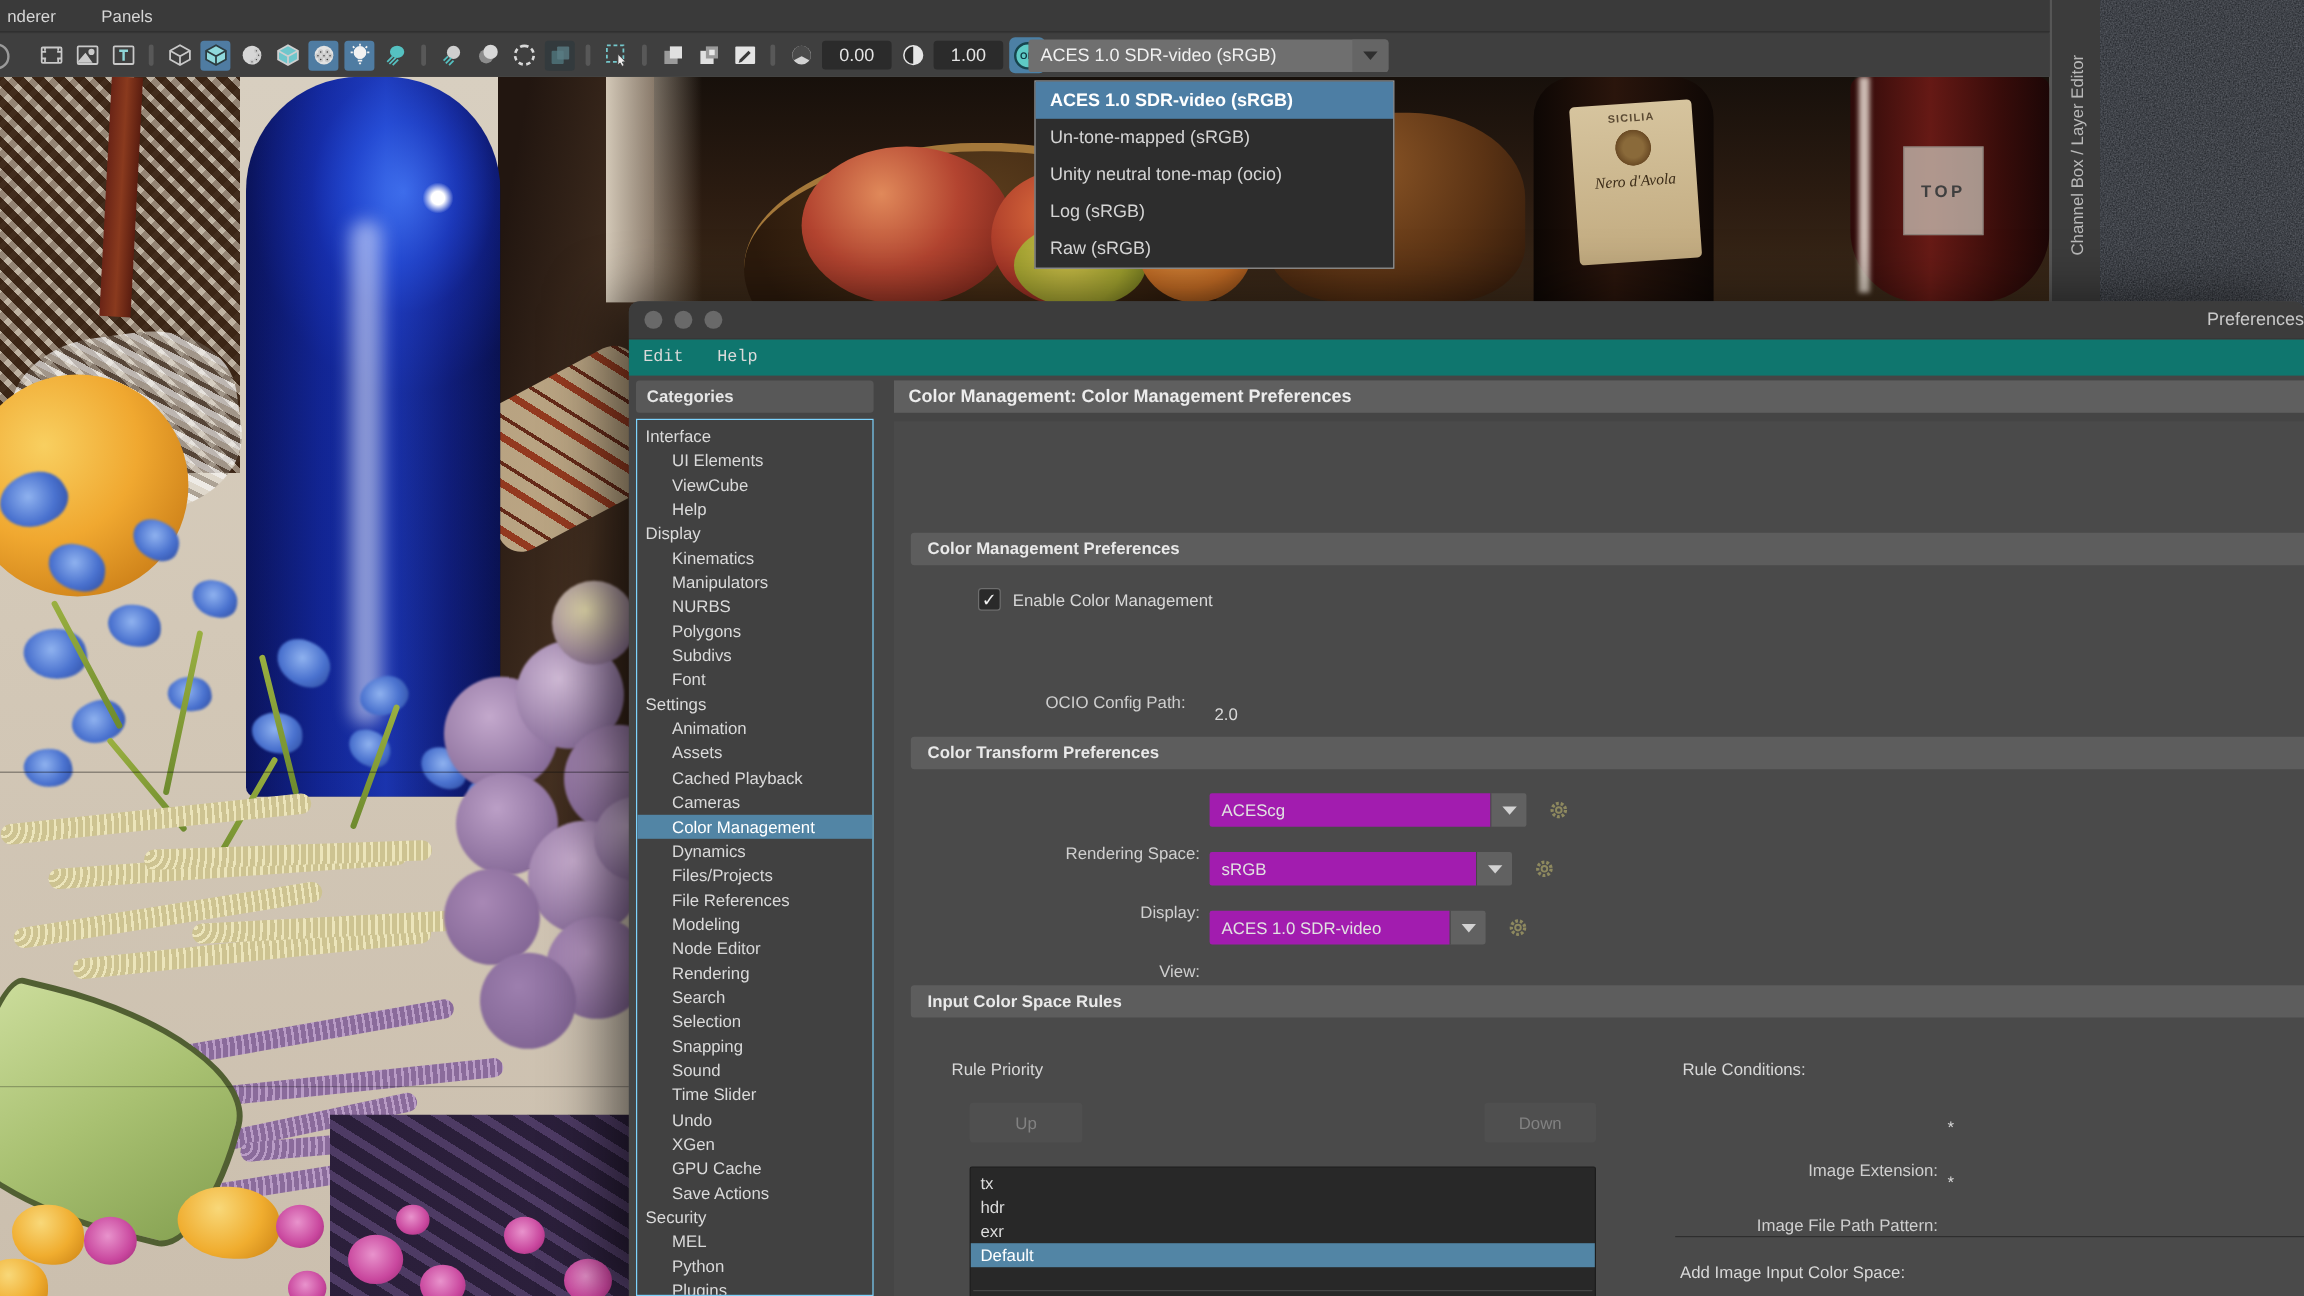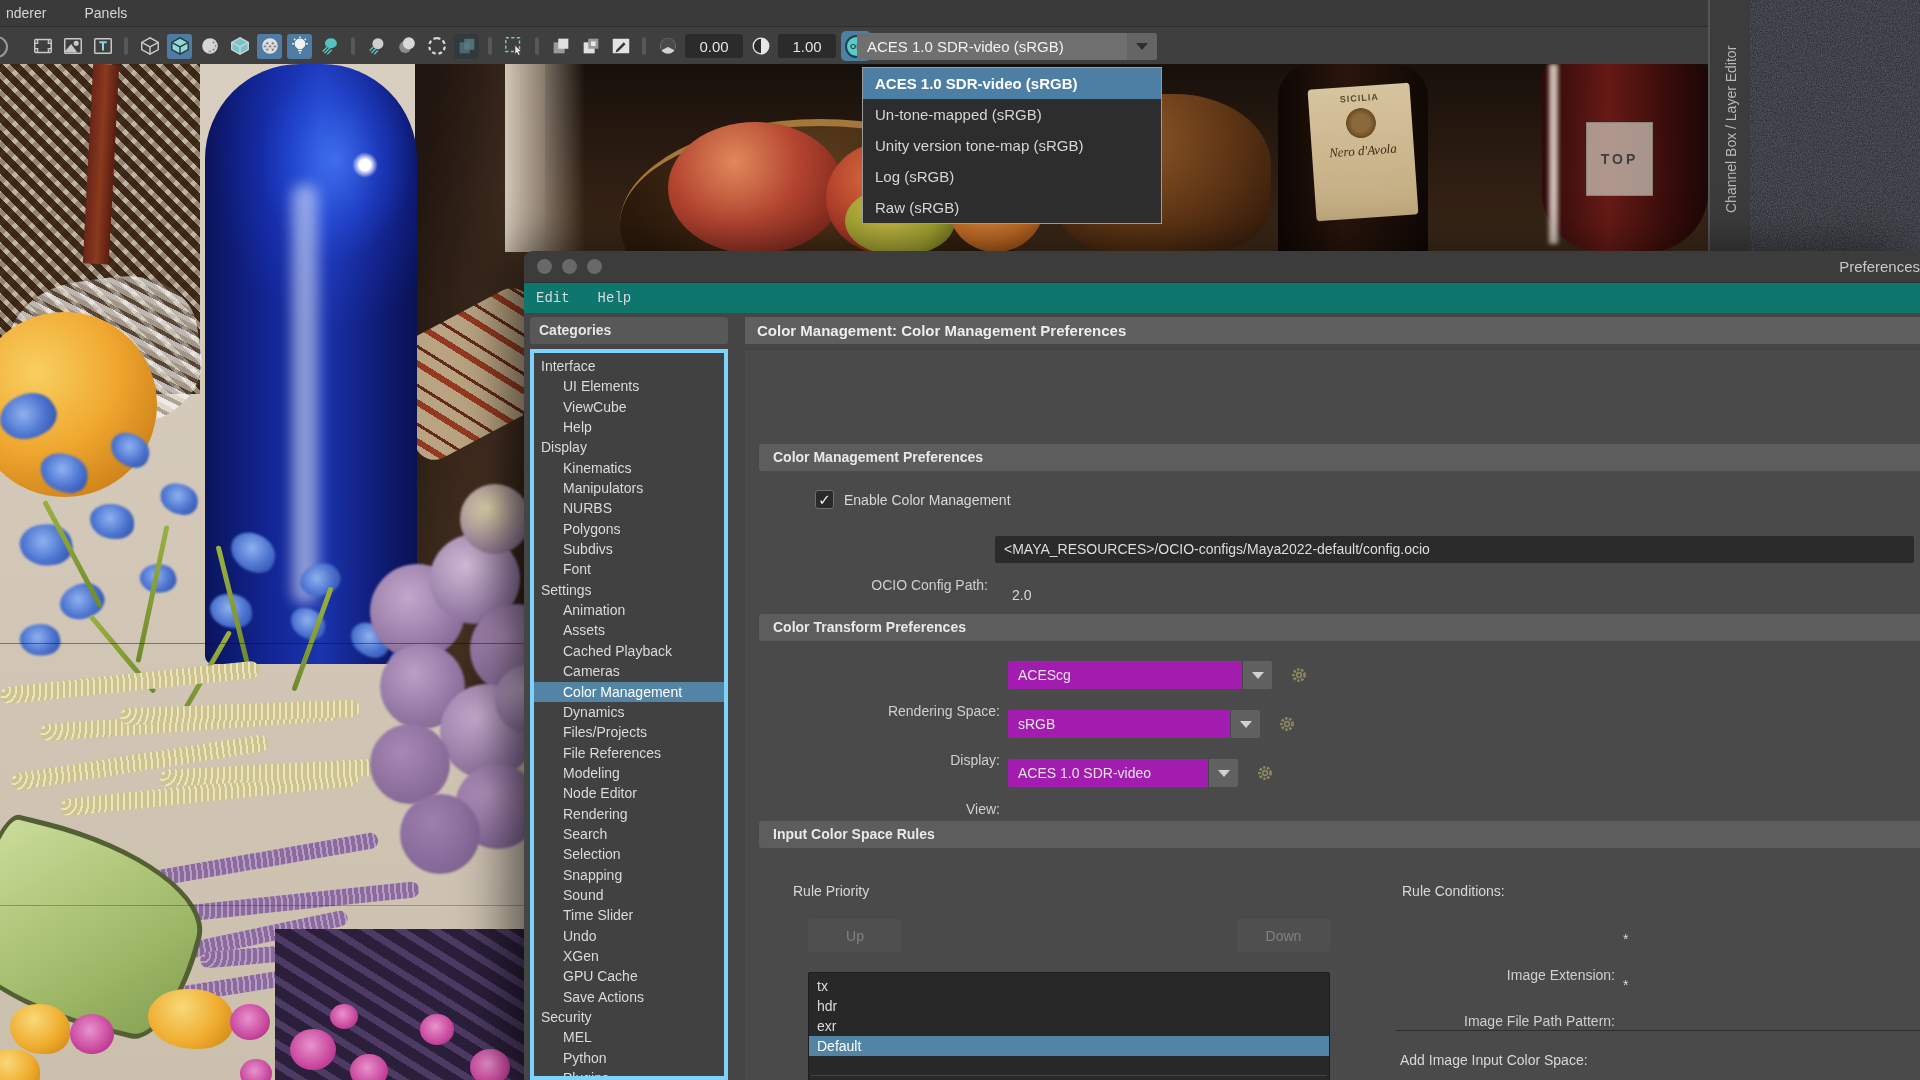--- a/index.html
+++ b/index.html
@@ -132,21 +132,21 @@
   .titlebar .title { position:absolute; left:0; right:0; top:0; height:32px; line-height:32px;
     text-align:right; color:#c9c9c9; font-size:15px; }
   .menurow { position:absolute; left:0; top:32px; width:100%; height:30px; background:#0f766e;
     display:flex; align-items:center; gap:28px; padding-left:12px;font-family:Liberation Mono, monospace; }
   .menurow .mi { color:#dadada; font-size:14px; }
 
   .catpanel { position:absolute; left:6px; top:66px; width:198px; bottom:0; }
   .cathdr { height:27px; background:#585858; border-radius:3px; color:#e6e6e6; font-weight:bold;
     font-size:14px; line-height:27px; padding-left:9px; }
   .catlist { position:absolute; left:0; top:32px; right:0; bottom:0; background:#414141;
-    border:4px solid #7dd3fc; overflow:hidden; padding-top:3px; }
+    border:1px solid #7dd3fc; overflow:hidden; padding-top:3px; }
   .catitem { height:20.35px; line-height:20.35px; font-size:14px; color:#dadada; padding-left:7px; white-space:nowrap; }
   .catitem.ind { padding-left:29px; }
   .catitem.sel { background:#5285a5; color:#ffffff; }
 
   .mainpanel { position:absolute; left:221px; top:66px; right:0; bottom:0; }
   .mainhdr { height:27px; background:#5f5f5f; color:#ececec; font-weight:bold; font-size:15px;
     line-height:27px; padding-left:12px; }
   .maincontent { position:absolute; left:0; top:34px; right:0; bottom:0; background:#4a4a4a; }
   .secbar { position:absolute; left:14px; right:0; height:27px; background:#5d5d5d; border-radius:3px 0 0 3px;
     color:#e9e9e9; font-weight:bold; font-size:14px; line-height:27px; padding-left:14px; }
@@ -339,21 +339,21 @@
   <div class="cs-dd-btn">
     <span class="lbl">ACES 1.0 SDR-video (sRGB)</span>
     <span class="arr">
         <span class="tri-dn"></span>
       </span>
   </div>
 
   <div class="cs-menu" id="cs-menu">
       <div class="cs-item sel">ACES 1.0 SDR-video (sRGB)</div>
       <div class="cs-item">Un-tone-mapped (sRGB)</div>
-      <div class="cs-item">Unity version tone-map (sRGB)</div>
+      <div class="cs-item">Unity neutral tone-map (ocio)</div>
       <div class="cs-item">Log (sRGB)</div>
       <div class="cs-item">Raw (sRGB)</div>
     </div>
 
   <div class="viewport">
     <div class="vp-abs lattice"></div>
     <div class="vp-abs redstick"></div>
     <div class="vp-abs dark-drape"></div>
     <div class="vp-abs tan-band"></div>
     <div class="vp-abs glassdish"></div>
@@ -520,21 +520,20 @@
     <div class="mainpanel">
       <div class="mainhdr">Color Management: Color Management Preferences</div>
       <div class="maincontent">
 
         <div class="secbar" style="top:93px">Color Management Preferences</div>
         <div class="checkbox" style="left:70px; top:139px">
             <span>✓</span>
           </div>
         <div class="fvalue" style="left:99px; top:141px">Enable Color Management</div>
         <div class="flabel" style="left:43px; top:190px; width:200px">OCIO Config Path:</div>
-        <div class="darkfield" style="left:250px; top:185px; right:6px">&lt;MAYA_RESOURCES&gt;/OCIO-configs/Maya2022-default/config.ocio</div>
         <div class="flabel" style="left:30px; top:236px; width:225px">OCIO Config version:</div>
         <div class="fvalue" style="left:267px; top:236px">2.0</div>
 
         <div class="secbar" style="top:263px">Color Transform Preferences</div>
         <div id="transform-rows">
             <div class="flabel" style="left: 60px; top: 316px; width: 195px;">Rendering Space:</div>
             <div class="dd" style="left: 263px; top: 310px; width: 264px;">
               <span class="body">ACEScg</span>
     <span class="arr">
                 <span class="t"></span>

